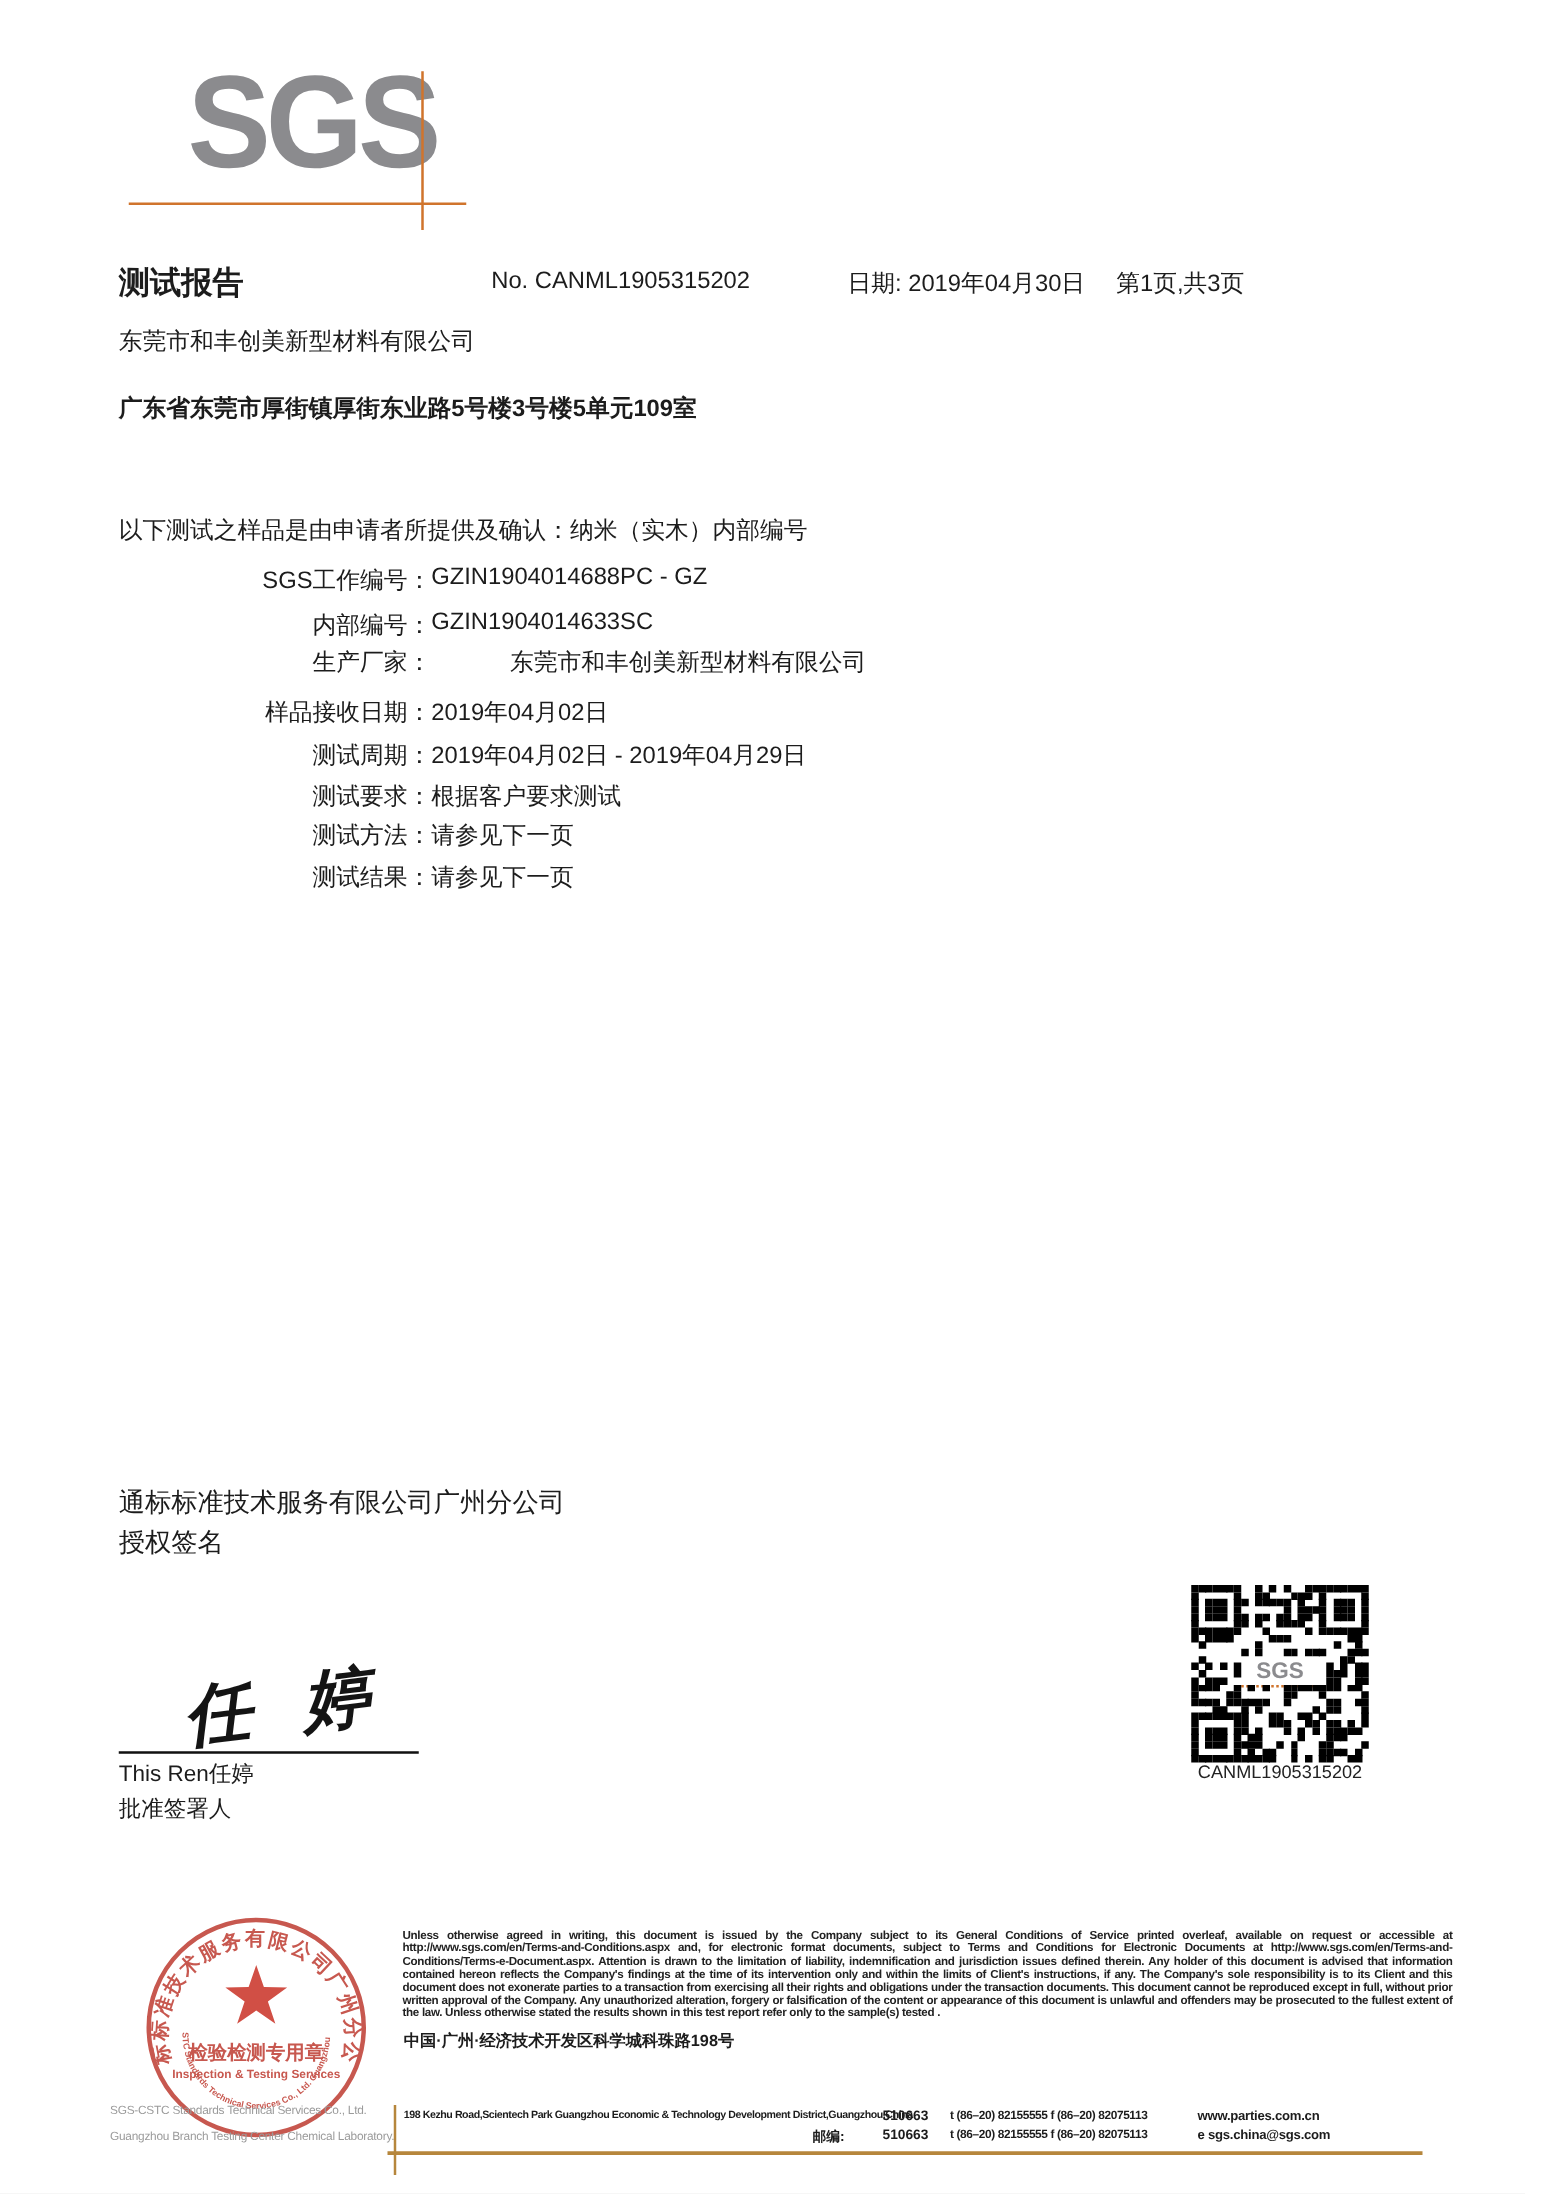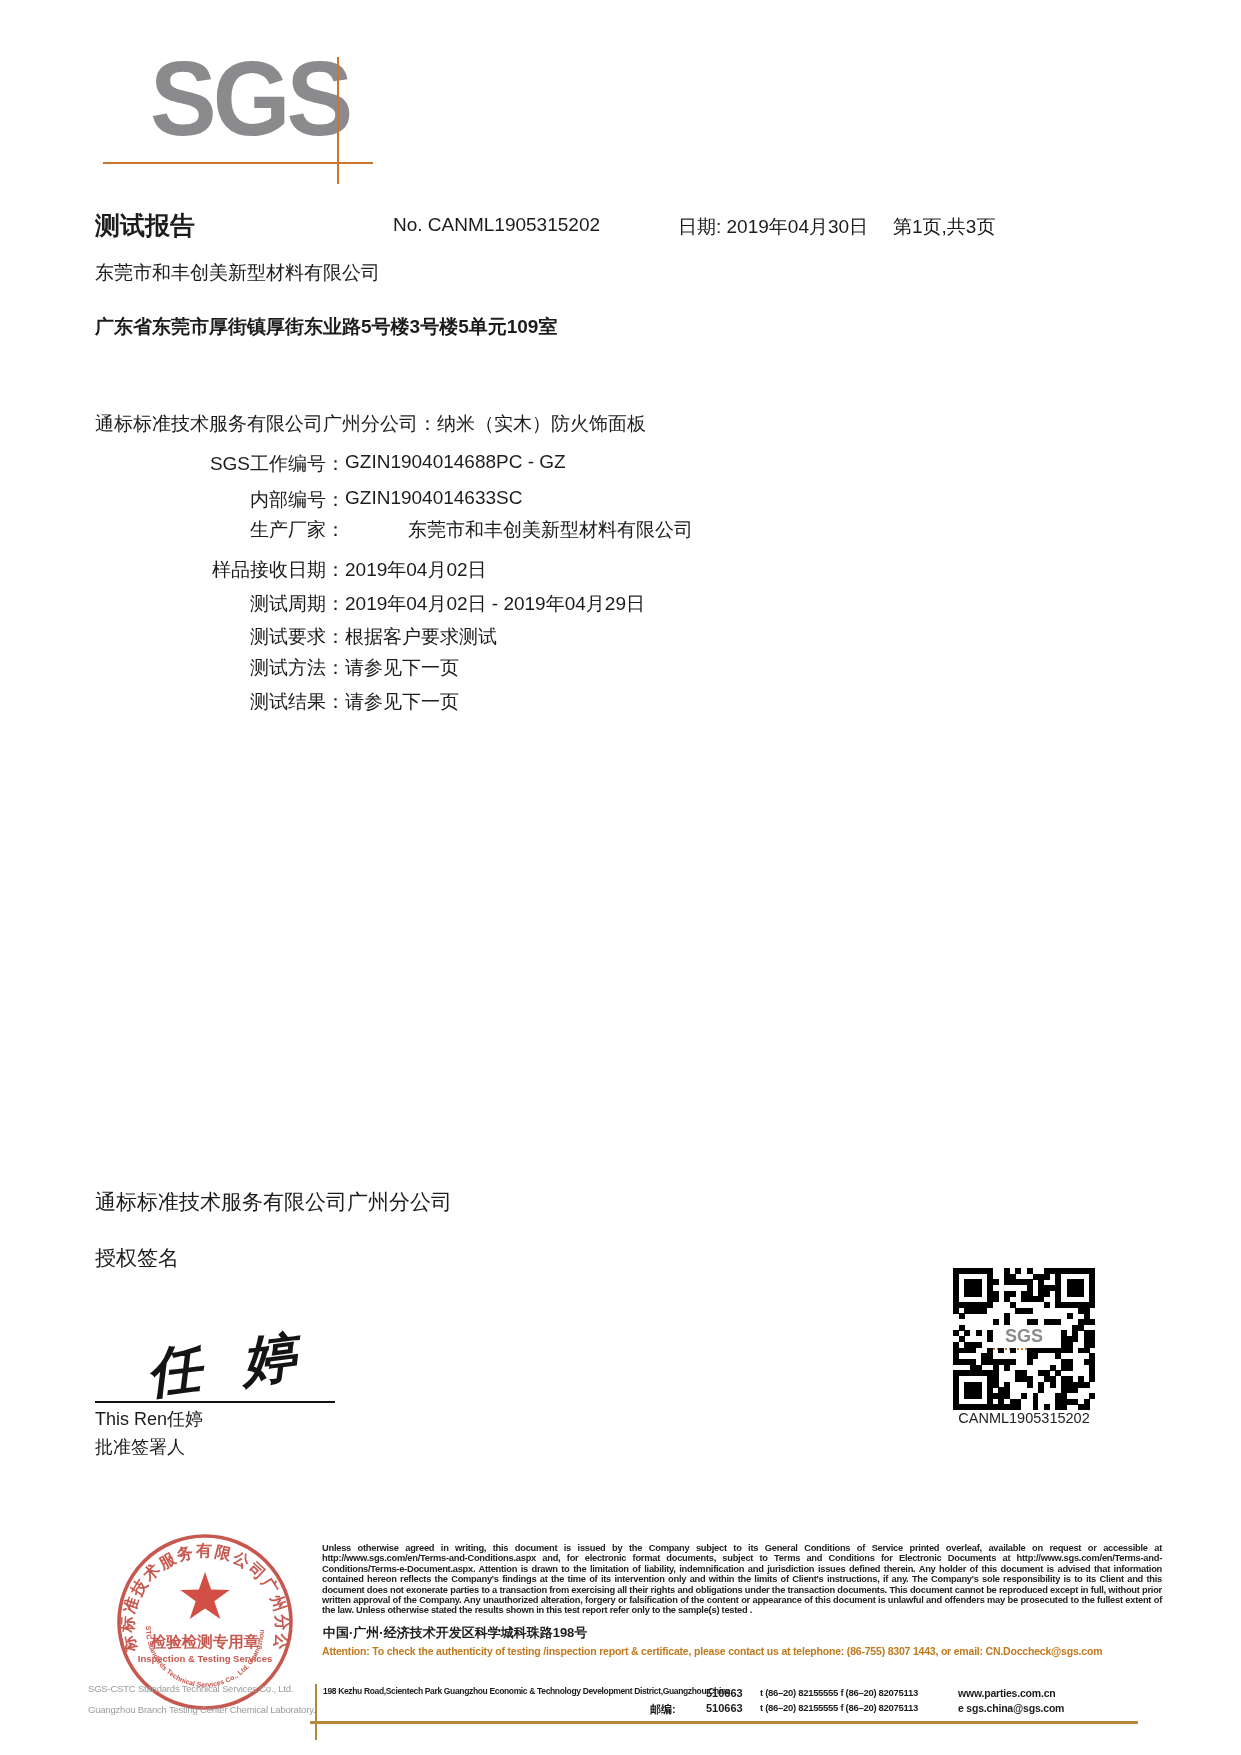--- a/index.html
+++ b/index.html
@@ -38,21 +38,21 @@
   .frow:nth-child(5){top:591px}
   .frow:nth-child(6){top:624px}
   .frow:nth-child(7){top:655px}
   .frow:nth-child(8){top:689px}
   .frow:nth-child(9){top:724px}
   .frow:nth-child(3) .fvalue{margin-left:63px}
   .frow:nth-child(9) .fvalue{width:650px;line-height:1.45;}
 
   
   .issuer{left:95px;top:1188px;font-size:21px;font-family:"Liberation Serif","DejaVu Serif",serif;}
-  .auth-label{left:95px;top:1220px;font-size:21px;font-family:"Liberation Serif","DejaVu Serif",serif;margin-top:24px;}
+  .auth-label{left:95px;top:1220px;font-size:21px;font-family:"Liberation Serif","DejaVu Serif",serif;}
   .sig-svg{left:118px;top:1318px;}
   .sig-line{left:95px;top:1401px;width:240px;height:2.4px;background:#111;}
   .signer-name{left:95px;top:1407px;font-size:18px;}
   .signer-role{left:95px;top:1435px;font-size:18px;}
 
   
   #qr{position:absolute;left:953px;top:1268px;width:142px;height:142px;background:#fff;}
   .qcell{position:absolute;background:#000;}
   .qr-label{position:absolute;left:37px;top:57px;width:68px;height:25px;background:#fff;
     display:flex;align-items:center;justify-content:center;font-size:18px;font-weight:900;
@@ -92,21 +92,21 @@
   <div class="abs logo-hline"></div>
 
   <div class="abs report-title">测试报告</div>
   <div class="abs report-no">No. CANML1905315202</div>
   <div class="abs report-date">日期: 2019年04月30日</div>
   <div class="abs page-ind">第1页,共3页</div>
 
   <div class="abs applicant-name">东莞市和丰创美新型材料有限公司</div>
   <div class="abs applicant-addr">广东省东莞市厚街镇厚街东业路5号楼3号楼5单元109室</div>
 
-  <div class="abs sample-stmt">通标标准技术服务有限公司广州分公司：纳米（实木）防火饰面板</div>
+  <div class="abs sample-stmt">以下测试之样品是由申请者所提供及确认：纳米（实木）内部编号</div>
 
   <div id="fields">
       <div class="frow">
         <span class="flabel">SGS工作编号：</span>
         <span class="fvalue">GZIN1904014688PC - GZ</span>
       </div>
       <div class="frow">
         <span class="flabel">内部编号：</span>
         <span class="fvalue">GZIN1904014633SC</span>
       </div>
@@ -458,21 +458,20 @@
       <textPath href="#arcBottom" startOffset="50%" text-anchor="middle">SGS-CSTC Standards Technical Services Co., Ltd. Guangzhou Branch</textPath>
     </text>
     <polygon fill="#cb372c" points="92,42 98.1,59.6 116.7,60 101.3,71.2 107.3,89 92,78.4 76.7,89 82.7,71.2 67.3,60 85.9,59.6"></polygon>
     <text x="92" y="117" text-anchor="middle" font-size="15.5" fill="#c04137" font-weight="bold">检验检测专用章</text>
     <text x="92" y="132" text-anchor="middle" font-size="9.5" fill="#c04137" font-weight="bold">Inspection &amp; Testing Services</text>
   </svg>
 
   <div class="abs f-co1">SGS-CSTC Standards Technical Services Co., Ltd.</div>
   <div class="abs f-co2">Guangzhou Branch Testing Center Chemical Laboratory.</div>
   <div class="abs legal">Unless otherwise agreed in writing, this document is issued by the Company subject to its General Conditions of Service printed overleaf, available on request or accessible at http://www.sgs.com/en/Terms-and-Conditions.aspx and, for electronic format documents, subject to Terms and Conditions for Electronic Documents at http://www.sgs.com/en/Terms-and-Conditions/Terms-e-Document.aspx. Attention is drawn to the limitation of liability, indemnification and jurisdiction issues defined therein. Any holder of this document is advised that information contained hereon reflects the Company's findings at the time of its intervention only and within the limits of Client's instructions, if any. The Company's sole responsibility is to its Client and this document does not exonerate parties to a transaction from exercising all their rights and obligations under the transaction documents. This document cannot be reproduced except in full, without prior written approval of the Company. Any unauthorized alteration, forgery or falsification of the content or appearance of this document is unlawful and offenders may be prosecuted to the fullest extent of the law. Unless otherwise stated the results shown in this test report refer only to the sample(s) tested .</div>
-  <div class="abs attention">Attention: To check the authenticity of testing /inspection report &amp; certificate, please contact us at telephone: (86-755) 8307 1443, or email: CN.Doccheck@sgs.com</div>
 
   <div class="abs addr-vline"></div>
   <div class="abs addr-en">198 Kezhu Road,Scientech Park Guangzhou Economic &amp; Technology Development District,Guangzhou,China</div>
   <div class="abs post1">510663</div>
   <div class="abs tel1">t (86–20) 82155555   f (86–20) 82075113</div>
   <div class="abs web">www.parties.com.cn</div>
 
   <div class="abs addr-cn">中国·广州·经济技术开发区科学城科珠路198号</div>
   <div class="abs post-label">邮编:</div>
   <div class="abs post2">510663</div>

